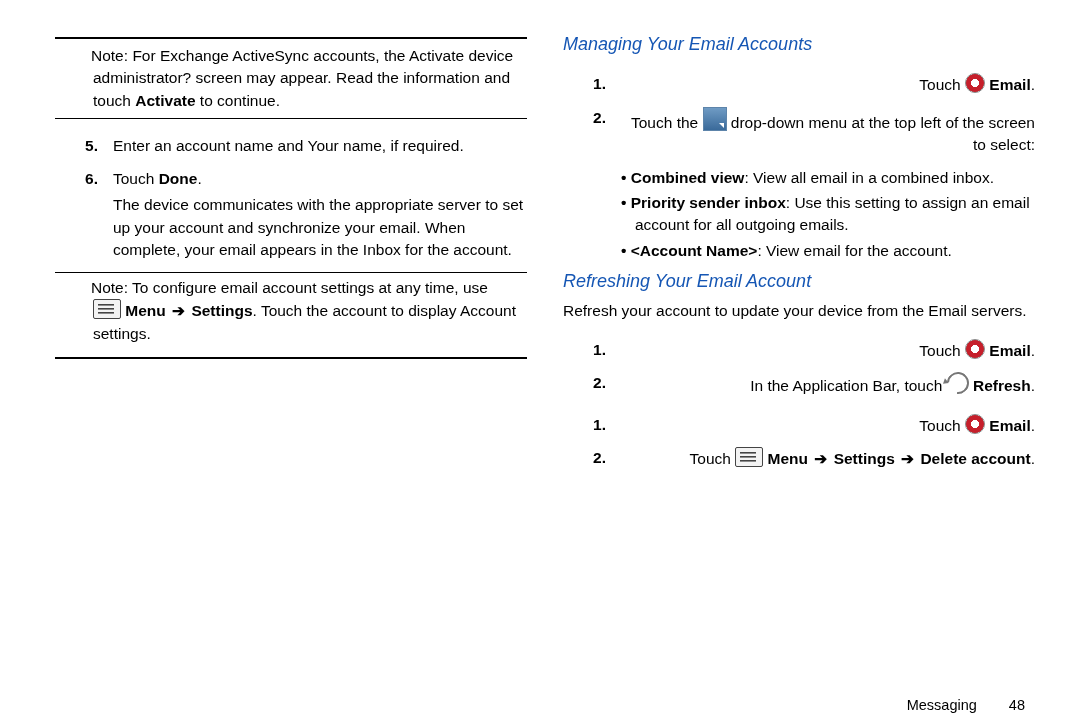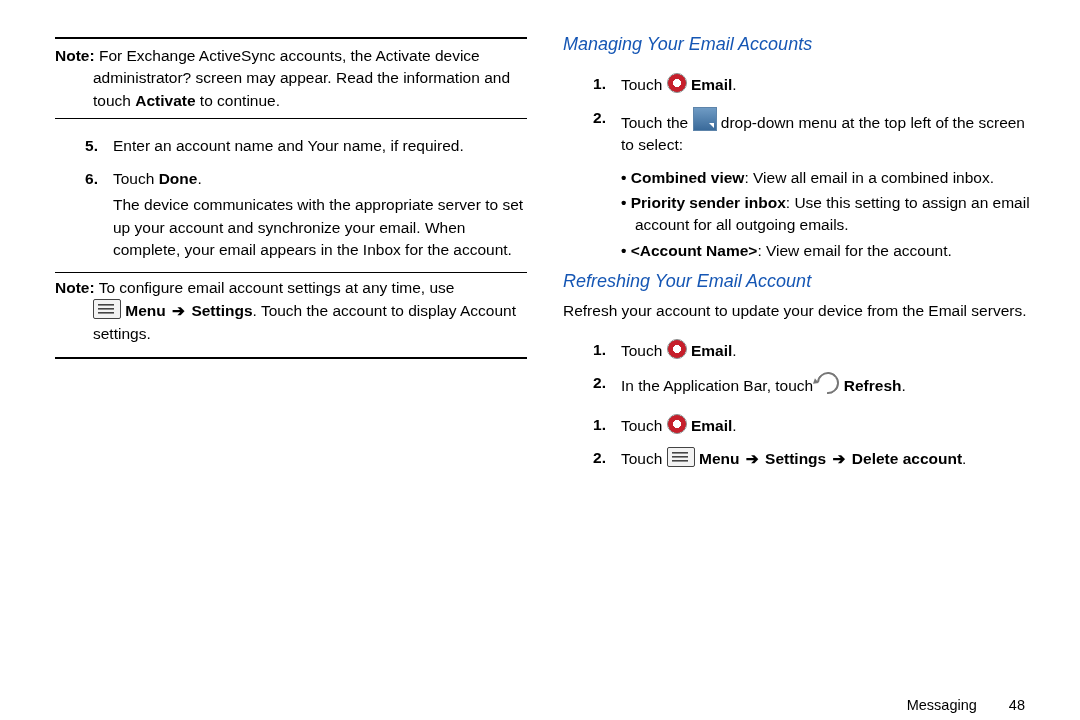--- a/index.html
+++ b/index.html
@@ -32,41 +32,42 @@
     border: none;
     border-top: 0.9px solid #000;
     margin: 4px 0;
   }
   .note {
     padding-left: 38px;
     text-indent: -38px;
     margin: 4px 0 6px 0;
   }
   .note .notelabel {
-    font-weight: bold;
+    font-weight: normal;
+    margin-left: 36px;
   }
   ol.steps {
     list-style: none;
     counter-reset: step;
     padding: 0;
     margin: 16px 0 8px 0;
   }
   ol.steps > li {
     counter-increment: step;
     margin: 4px 0 10px 0;
     padding-left: 58px;
     position: relative;
   }
   ol.steps > li::before {
     content: counter(step) ".";
     font-weight: bold;
     position: absolute;
     left: 30px;
   }
-  ol.steps.startat1 { counter-reset: step 0; }
+  ol.steps.startat1 { counter-reset: step 0; text-align: right; }
   ol.steps.startat5 { counter-reset: step 4; }
   .h-sub {
     color: #1556b4;
     font-weight: normal;
     font-style: italic;
     font-size: 18px;
     margin: 6px 0 6px 0;
   }
   p.body {
     margin: 4px 0 6px 0;

